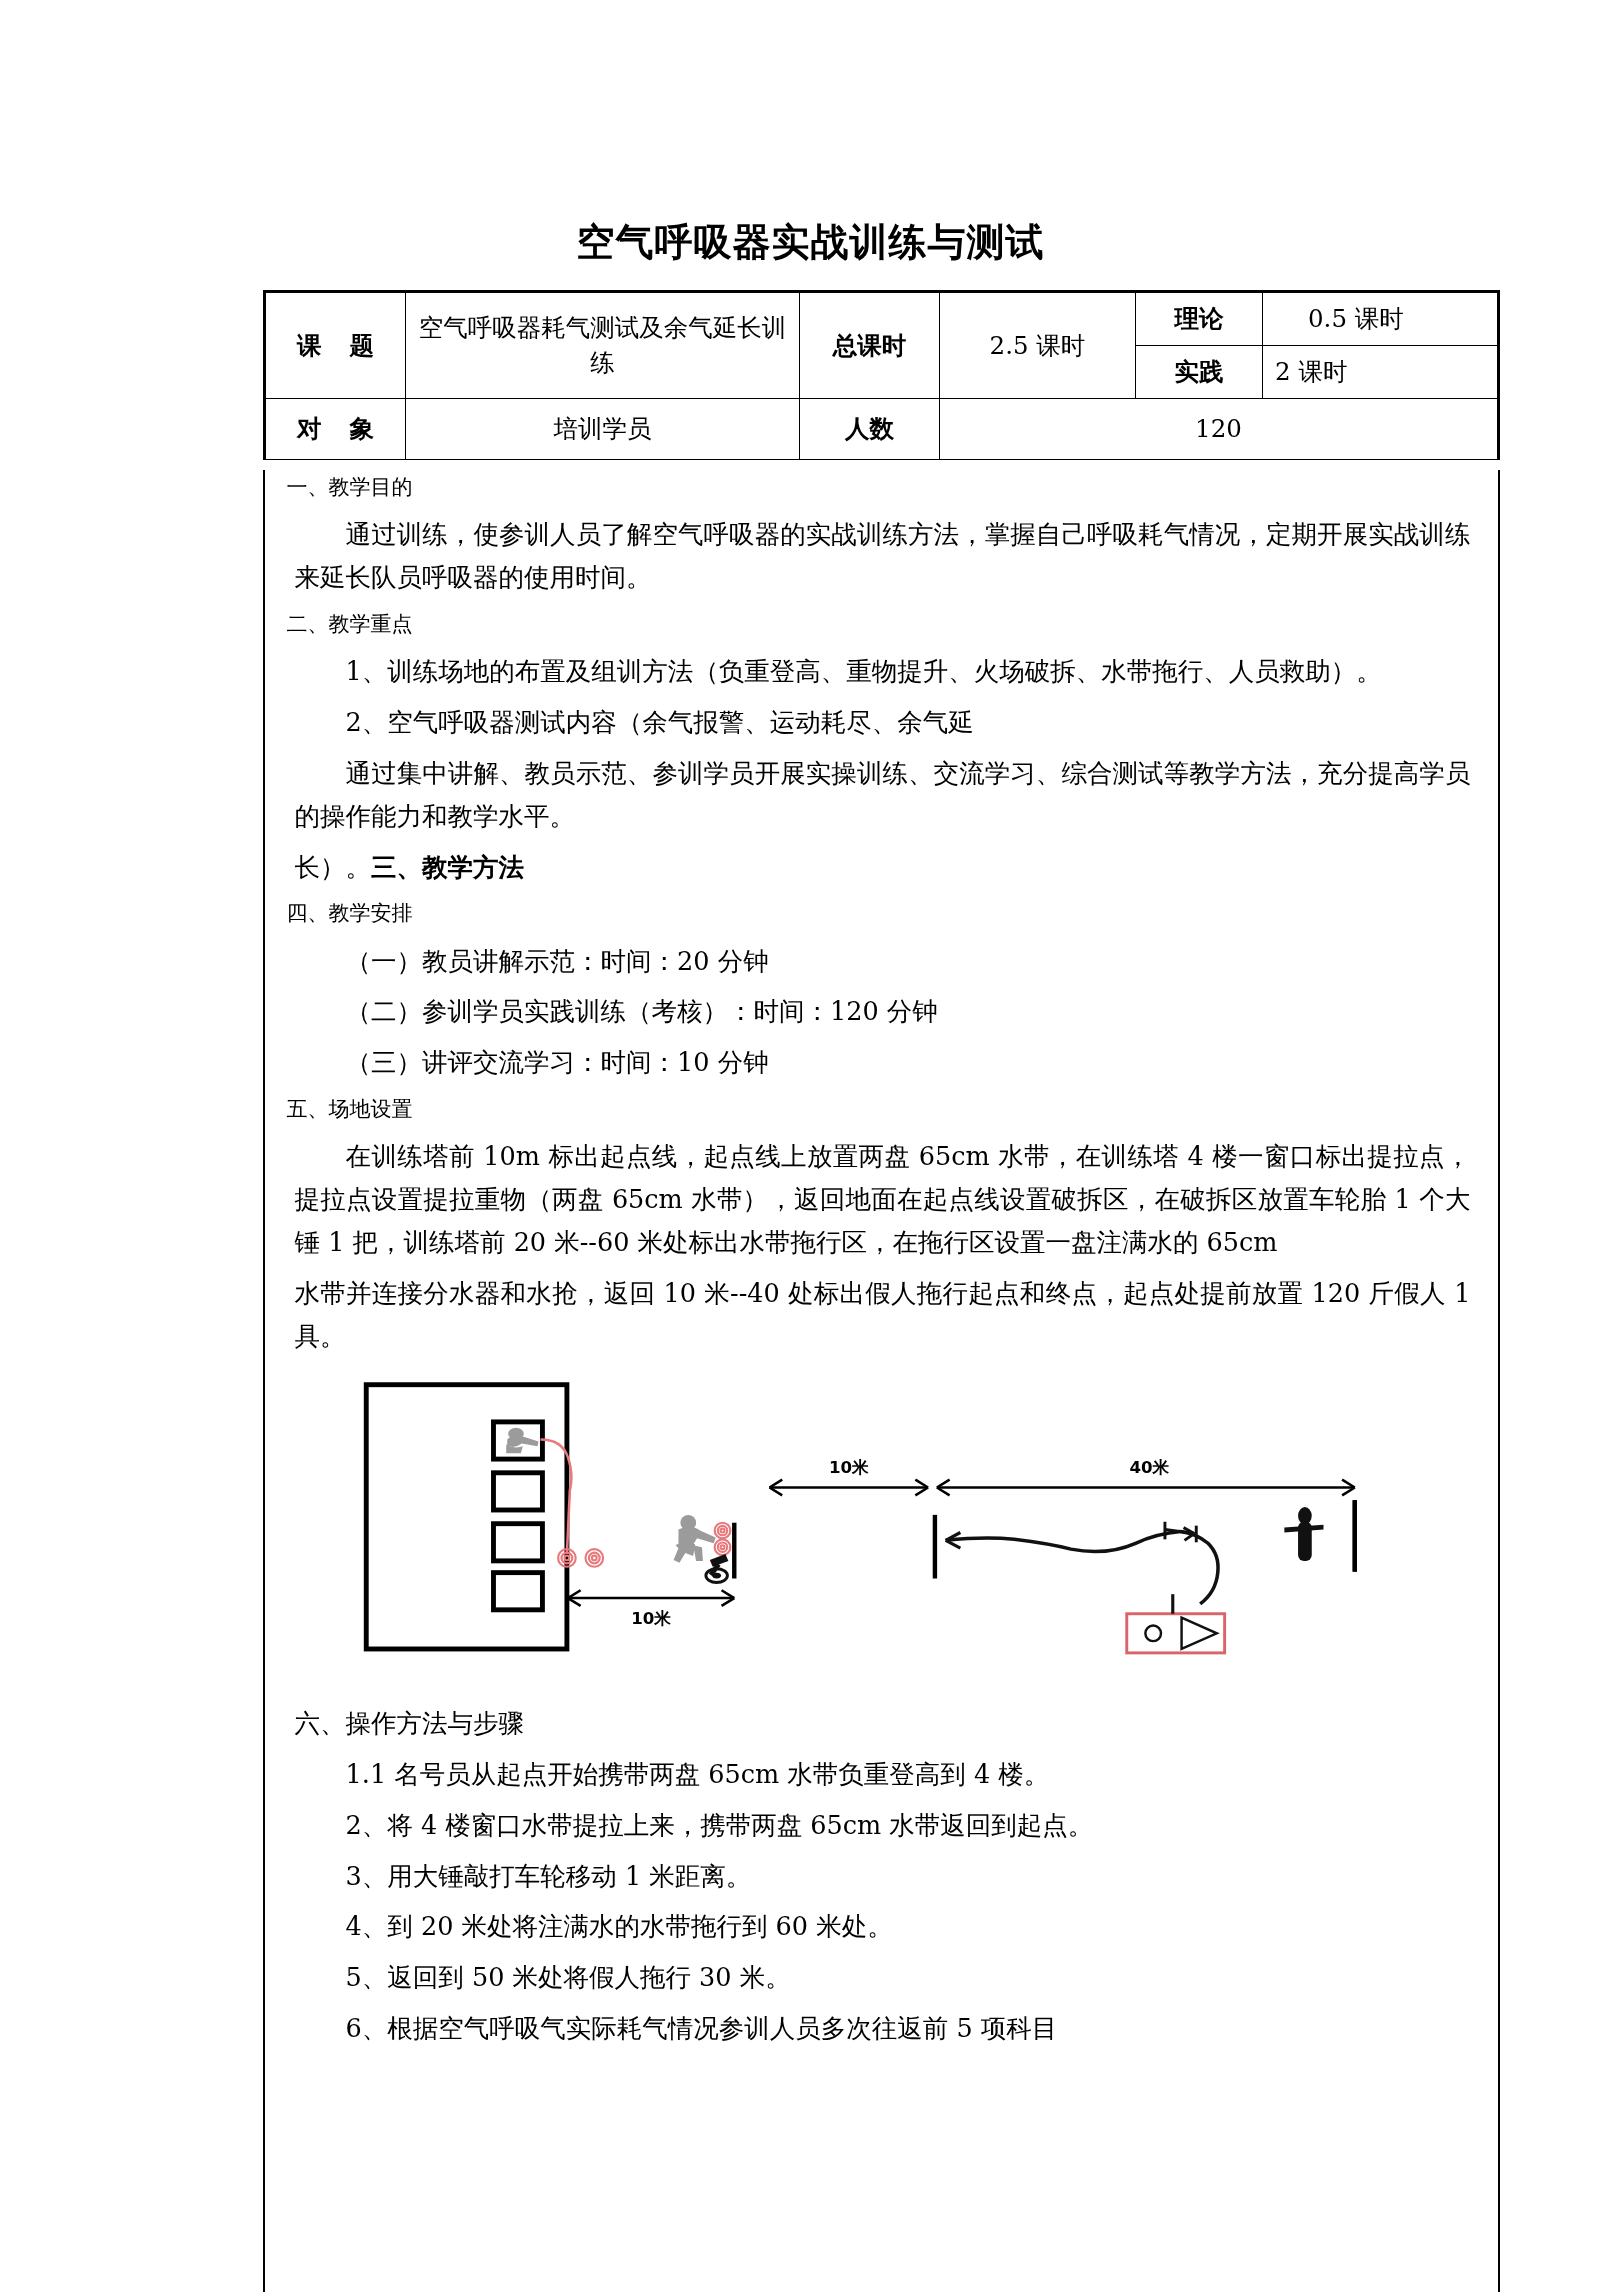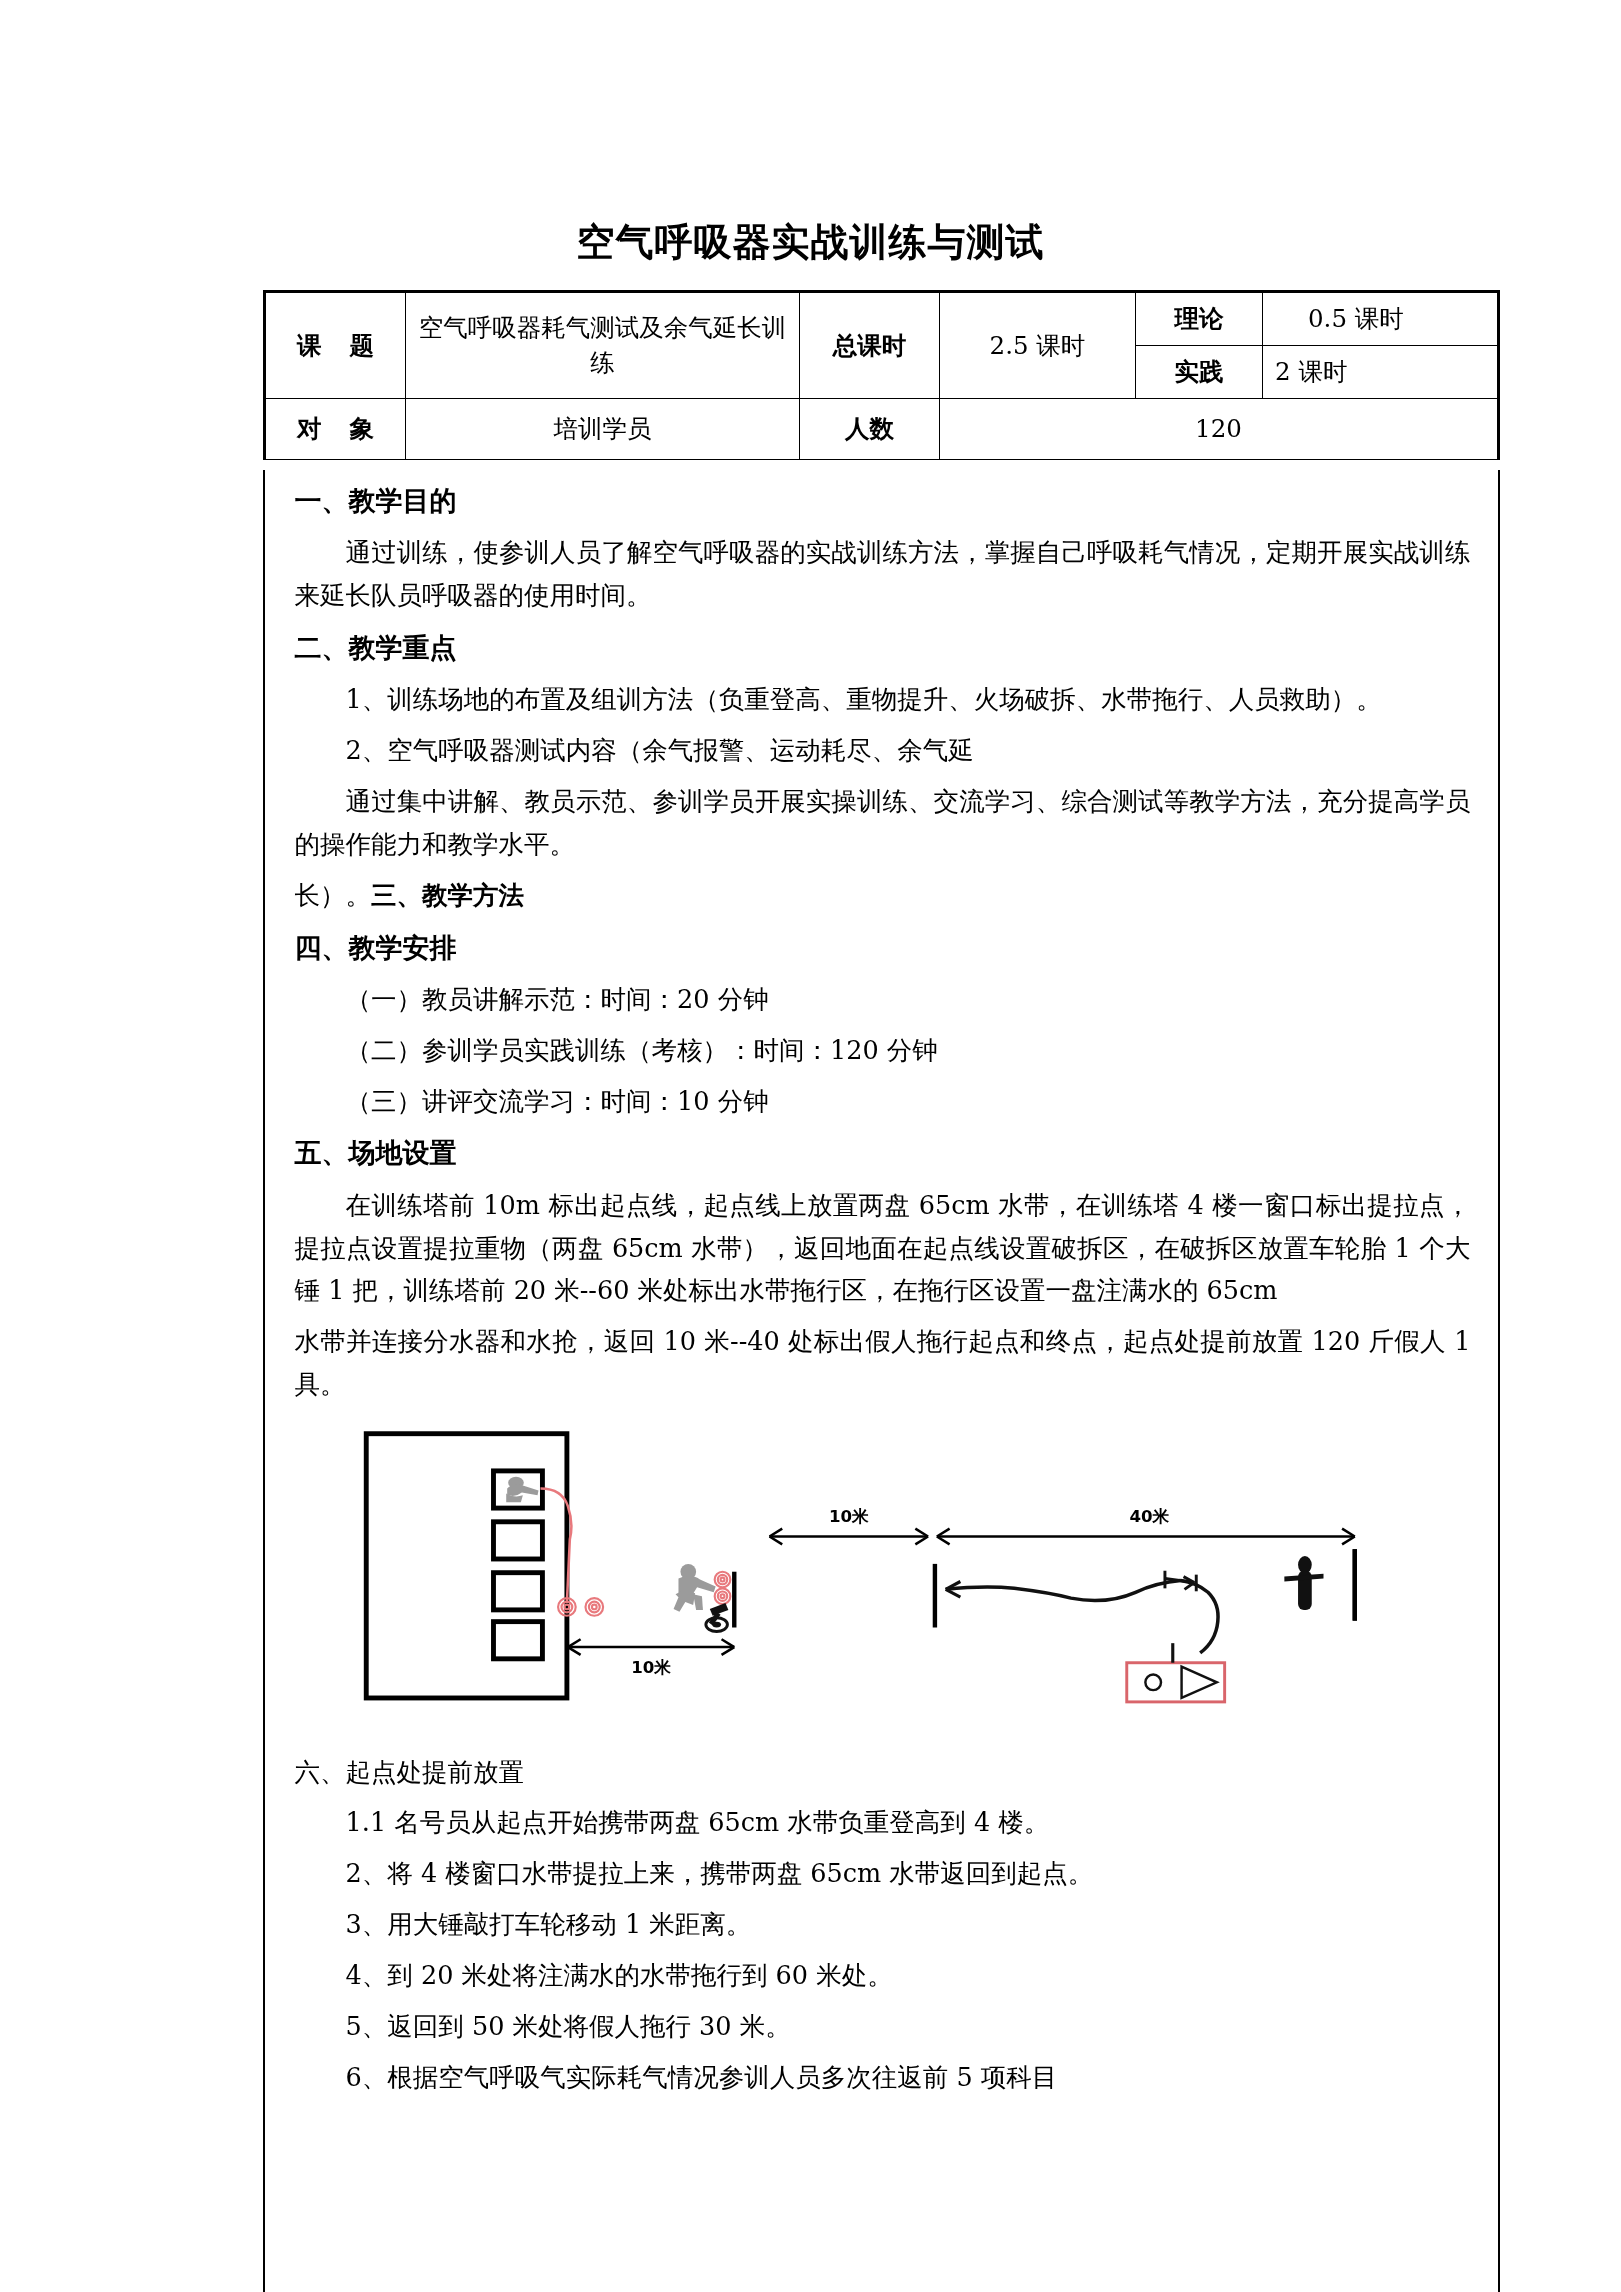--- a/index.html
+++ b/index.html
@@ -80,24 +80,24 @@
     top: 470px;
     width: 1237px;
     border-left: 2px solid #000;
     border-right: 2px solid #000;
     box-sizing: border-box;
     padding: 0 19.6px 0 21.6px;
     height: 1822px;
   }
   .h {
     font-family: "DejaVu Sans", "Liberation Sans", sans-serif;
-    font-weight: bold;
-    font-size: 27px;
+    font-weight: normal;
+    font-size: 21px;
     line-height: 1.68;
-    margin: 8px;
+    margin: 0;
   }
   .p {
     font-size: 25.5px;
     line-height: 1.68;
     margin: 8px;
     text-align: justify;
   }
   .ind1 { text-indent: 51px; }
   .ind2 { padding-left: 51px; }
   .inline-h {
@@ -271,21 +271,21 @@
           <ellipse cx="1039" cy="148" rx="7" ry="9" fill="#111"></ellipse>
           <rect x="1032" y="154" width="14" height="40" rx="6" fill="#111"></rect>
           <path d="M1018 160 l40 -3 l0 5 l-40 3 z" fill="#111"></path>
         </g>
 
         <line x1="1181" y1="119" x2="1181" y2="119" stroke="#000" stroke-width="2"></line>
         <line x1="1090" y1="132" x2="1090" y2="205" stroke="#000" stroke-width="4.5"></line>
       </svg>
     </div>
 
-    <div class="p">六、起点处提前放置</div>
+    <div class="p">六、操作方法与步骤</div>
     <div class="p ind2">1.1 名号员从起点开始携带两盘 65cm 水带负重登高到 4 楼。</div>
     <div class="p ind2">2、将 4 楼窗口水带提拉上来，携带两盘 65cm 水带返回到起点。</div>
     <div class="p ind2">3、用大锤敲打车轮移动 1 米距离。</div>
     <div class="p ind2">4、到 20 米处将注满水的水带拖行到 60 米处。</div>
     <div class="p ind2">5、返回到 50 米处将假人拖行 30 米。</div>
     <div class="p ind2">6、根据空气呼吸气实际耗气情况参训人员多次往返前 5 项科目</div>
 
   </div>
 </div>
 

